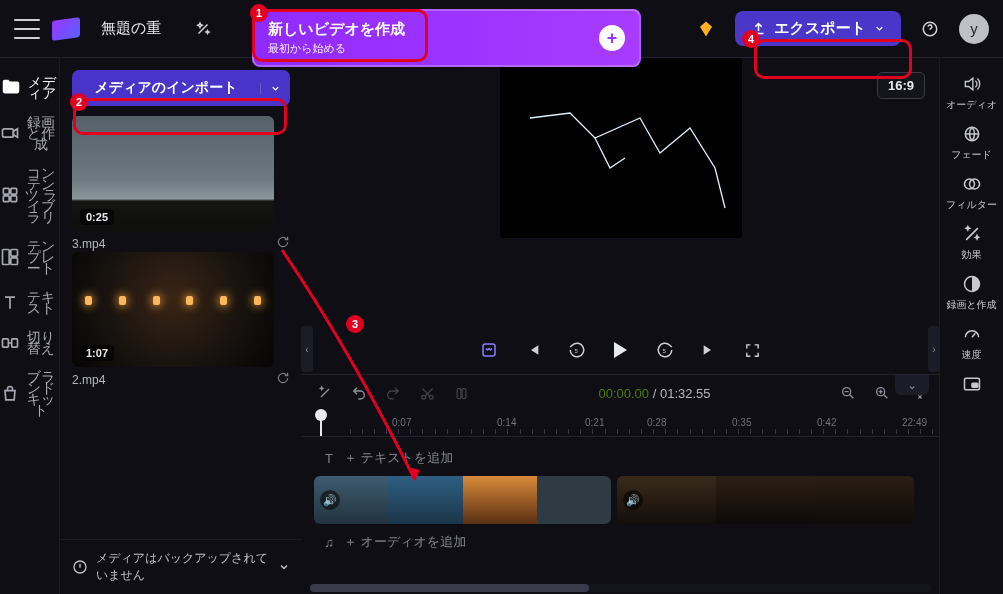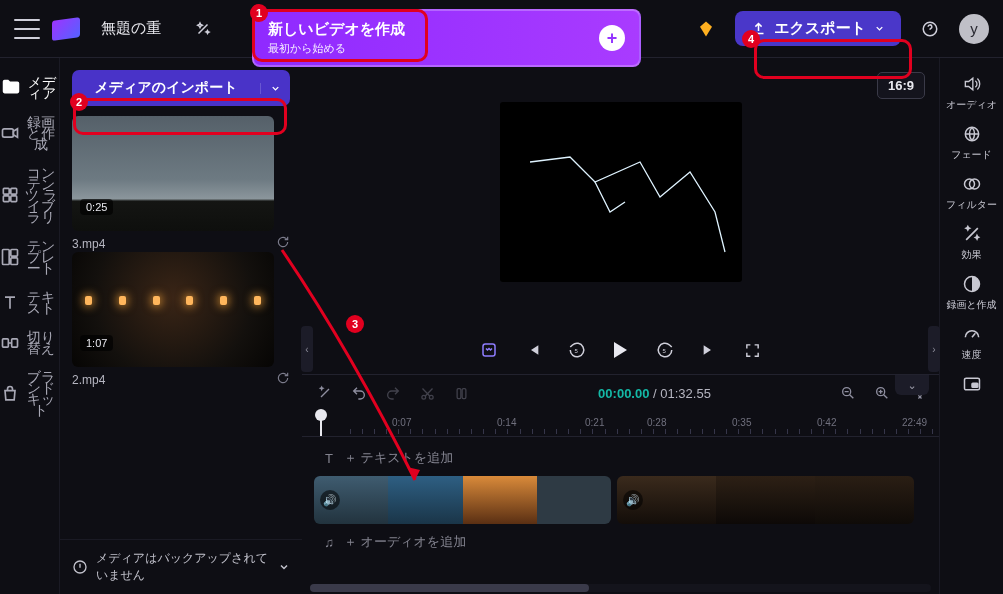--- a/index.html
+++ b/index.html
@@ -23,39 +23,39 @@
   .mediacol{width:242px;padding:12px 12px 0;display:flex;flex-direction:column;gap:10px;position:relative}
   .import-btn{display:flex;align-items:center;background:#4933c8;border-radius:7px;overflow:hidden;height:36px;font-weight:700;font-size:14px;color:#fff}
   .import-btn .main{flex:1;display:flex;align-items:center;justify-content:center;cursor:pointer}
   .import-btn .drop{width:30px;display:flex;align-items:center;justify-content:center;border-left:1px solid rgba(255,255,255,.18);cursor:pointer}
   .clipcard{display:flex;flex-direction:column;gap:4px}
   .thumb{width:202px;height:115px;border-radius:6px;position:relative;background:#222;overflow:hidden}
   .thumb.storm{background:linear-gradient(#556069 0%,#6d7a82 55%,#8b969c 72%,#141513 74%,#0e0f0d 100%)}
   .thumb.night{background:radial-gradient(circle at 50% 40%,#3a2516 0%,#13100d 65%,#060504 100%)}
   .lanterns{position:absolute;top:44px;left:0;right:0;display:flex;justify-content:space-around}
   .lanterns span{width:7px;height:9px;background:#ffb65c;border-radius:2px;box-shadow:0 0 8px 2px rgba(255,170,60,.6)}
-  .dur{position:absolute;left:8px;bottom:16px;background:rgba(0,0,0,.65);padding:2px 6px;border-radius:4px;font-size:11px;font-weight:400}
+  .dur{position:absolute;left:8px;bottom:6px;background:rgba(0,0,0,.65);padding:2px 6px;border-radius:4px;font-size:11px;font-weight:700}
   .cliprow{display:flex;align-items:center;justify-content:space-between;color:#b5b5c0;font-size:12px}
   .sync{color:#7c7c8c}
   .backup-bar{position:absolute;bottom:0;left:0;right:0;display:flex;align-items:center;gap:8px;padding:10px 12px;border-top:1px solid #1a1a24;font-size:12px;color:#c2c2cc}
   .preview-area{flex:1;display:flex;flex-direction:column;position:relative}
-  .preview{flex:1;display:flex;align-items:center;justify-content:center;position:relative}
+  .preview{flex:1;display:flex;justify-content:center;position:relative}
   .preview .frame{width:242px;height:180px;background:#000;position:relative;overflow:hidden;border-radius:3px}
   .bolt{position:absolute;stroke:#dff3ff;stroke-width:1.3;fill:none}
   .aspect{position:absolute;top:14px;right:14px;border:1px solid #3a3a48;border-radius:5px;padding:5px 10px;font-weight:600;font-size:13px;background:#14141d}
   .collapse-l,.collapse-r{position:absolute;top:50%;width:12px;height:46px;background:#1c1c28;border-radius:4px;display:flex;align-items:center;justify-content:center;color:#8b8b98;font-size:10px;cursor:pointer}
   .collapse-l{left:-1px}.collapse-r{right:-1px}
   .pctrls{display:flex;align-items:center;justify-content:center;gap:20px;padding:12px 0;color:#cfcfda}
   .pctrls .pc{width:24px;height:24px;display:flex;align-items:center;justify-content:center;cursor:pointer}
   .play{width:0;height:0;border-left:13px solid #e8e8f0;border-top:8px solid transparent;border-bottom:8px solid transparent}
   .timeline{height:220px;border-top:1px solid #22222e;display:flex;flex-direction:column;position:relative}
   .tl-top{height:36px;display:flex;align-items:center;padding:0 12px;gap:12px;color:#b5b5c0}
   .tl-tool{width:22px;height:22px;display:flex;align-items:center;justify-content:center;cursor:pointer;color:#8f8fa0}
   .tc{font-size:13px}
-  .tc .cur{color:#14b8a6;font-weight:700}
+  .tc .cur{color:#4d7c0f;font-weight:400}
   .ruler{height:26px;position:relative;border-bottom:1px solid #22222e;font-size:10px;color:#70707e}
   .ruler span{position:absolute;top:6px}
   .ruler .tick{position:absolute;top:18px;width:1px;height:5px;background:#36364a}
   .playhead{position:absolute;left:18px;top:0;bottom:0;width:2px;background:#e9e9ef;z-index:5}
   .playhead::before{content:"";position:absolute;top:-2px;left:-5px;width:12px;height:12px;background:#e9e9ef;border-radius:50%}
   .tracks{flex:1;overflow:auto;padding:6px 0 6px 6px}
   .track{height:30px;display:flex;align-items:center;padding-left:14px;gap:8px;color:#83838f;font-size:13px;cursor:pointer;border-radius:5px}
   .vtrack{height:54px;display:flex;gap:6px;padding:3px 6px}
   .vclip{height:100%;border-radius:6px;overflow:hidden;display:flex;position:relative}
   .vclip .seg{flex:1;background:#2e3a44}

